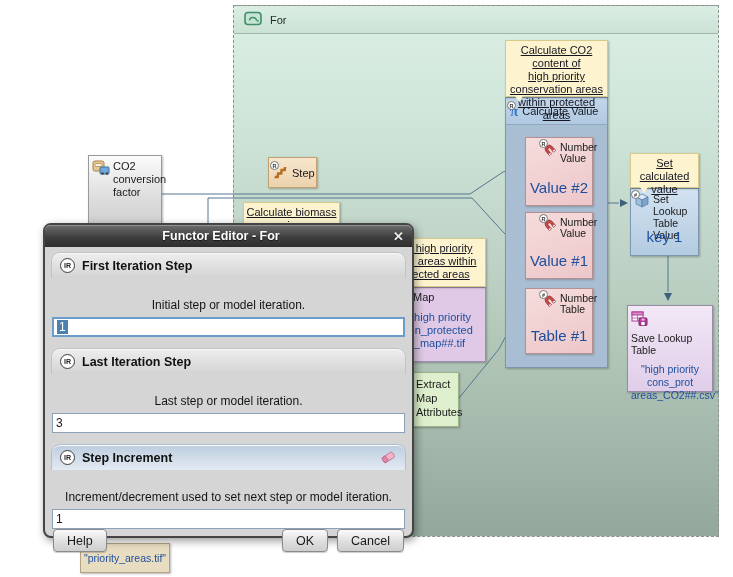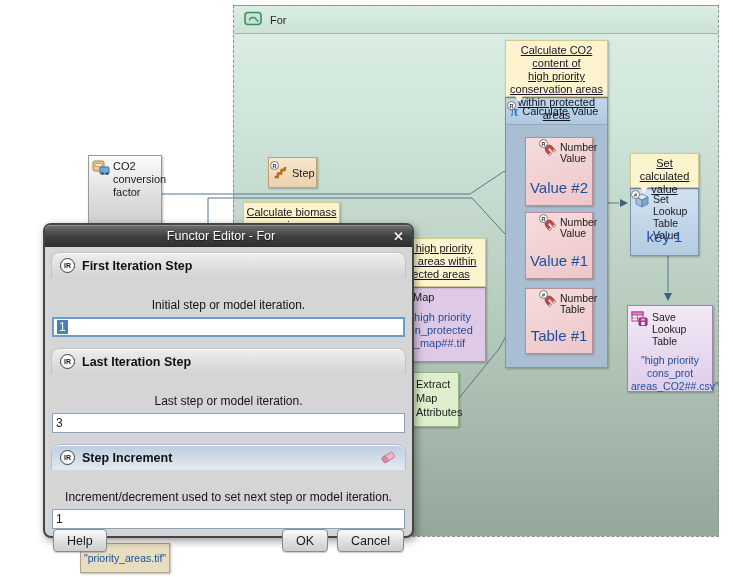--- a/index.html
+++ b/index.html
@@ -104,21 +104,21 @@
   }
   .setlookup-box .head { display:flex; gap:3px; }
   .setlookup-box .head .t { line-height:12px; font-size:10.5px; }
   .setlookup-box .val { position:absolute; bottom:10px; left:0; width:100%; text-align:center; font-size:15px; }
 
   .savelookup-box {
     left:627px; top:305px; width:86px; height:87px;
     background:linear-gradient(180deg,#f2e8f6,#e0cde9);
     border:1px solid #9a8aaa; padding:5px 3px;
   }
-  .savelookup-box .head { display:flex; gap:4px; }
+  .savelookup-box .head { display:flex; gap:4px;flex-direction:column; }
   .savelookup-box .head .t { line-height:12px; font-size:10.5px; }
   .savelookup-box .file { margin-top:7px; text-align:center; line-height:13px; font-size:10.5px; }
 
   .priority-box {
     left:80px; top:543px; width:90px; height:30px;
     background:#e9ddc1; border:1px solid #b3a384;
     display:flex; align-items:center; justify-content:center; font-size:10.5px;
   }
 
   
@@ -135,21 +135,21 @@
   }
   .titlebar {
     height:22px; flex:0 0 22px;
     background:linear-gradient(180deg,#6e6e6e,#3e3e3e 55%,#2e2e2e);
     border-radius:5px 5px 0 0;
     display:flex; align-items:center;
     box-shadow: inset 0 1px 0 rgba(255,255,255,.25);
     padding:0 6px;
   }
   .titlebar .title {
-    flex:1; text-align:center; color:#ffffff; font-weight:normal; font-size:12.5px;
+    flex:1; text-align:center; color:#ffffff; font-weight:bold; font-size:12.5px;
     text-shadow:0 1px 1px rgba(0,0,0,.6);
   }
   .close-btn {
     color:#e9e9e9; font-weight:bold; font-size:13px; line-height:13px; cursor:default;
     text-shadow:0 1px 1px rgba(0,0,0,.6); padding:0 2px;
   }
   .dlg-body { flex:1; padding:5px 6px 24px; display:flex; flex-direction:column;text-align:center; }
 
   .sec-head {
     height:26px; display:flex; align-items:center; gap:7px; padding:0 8px;

